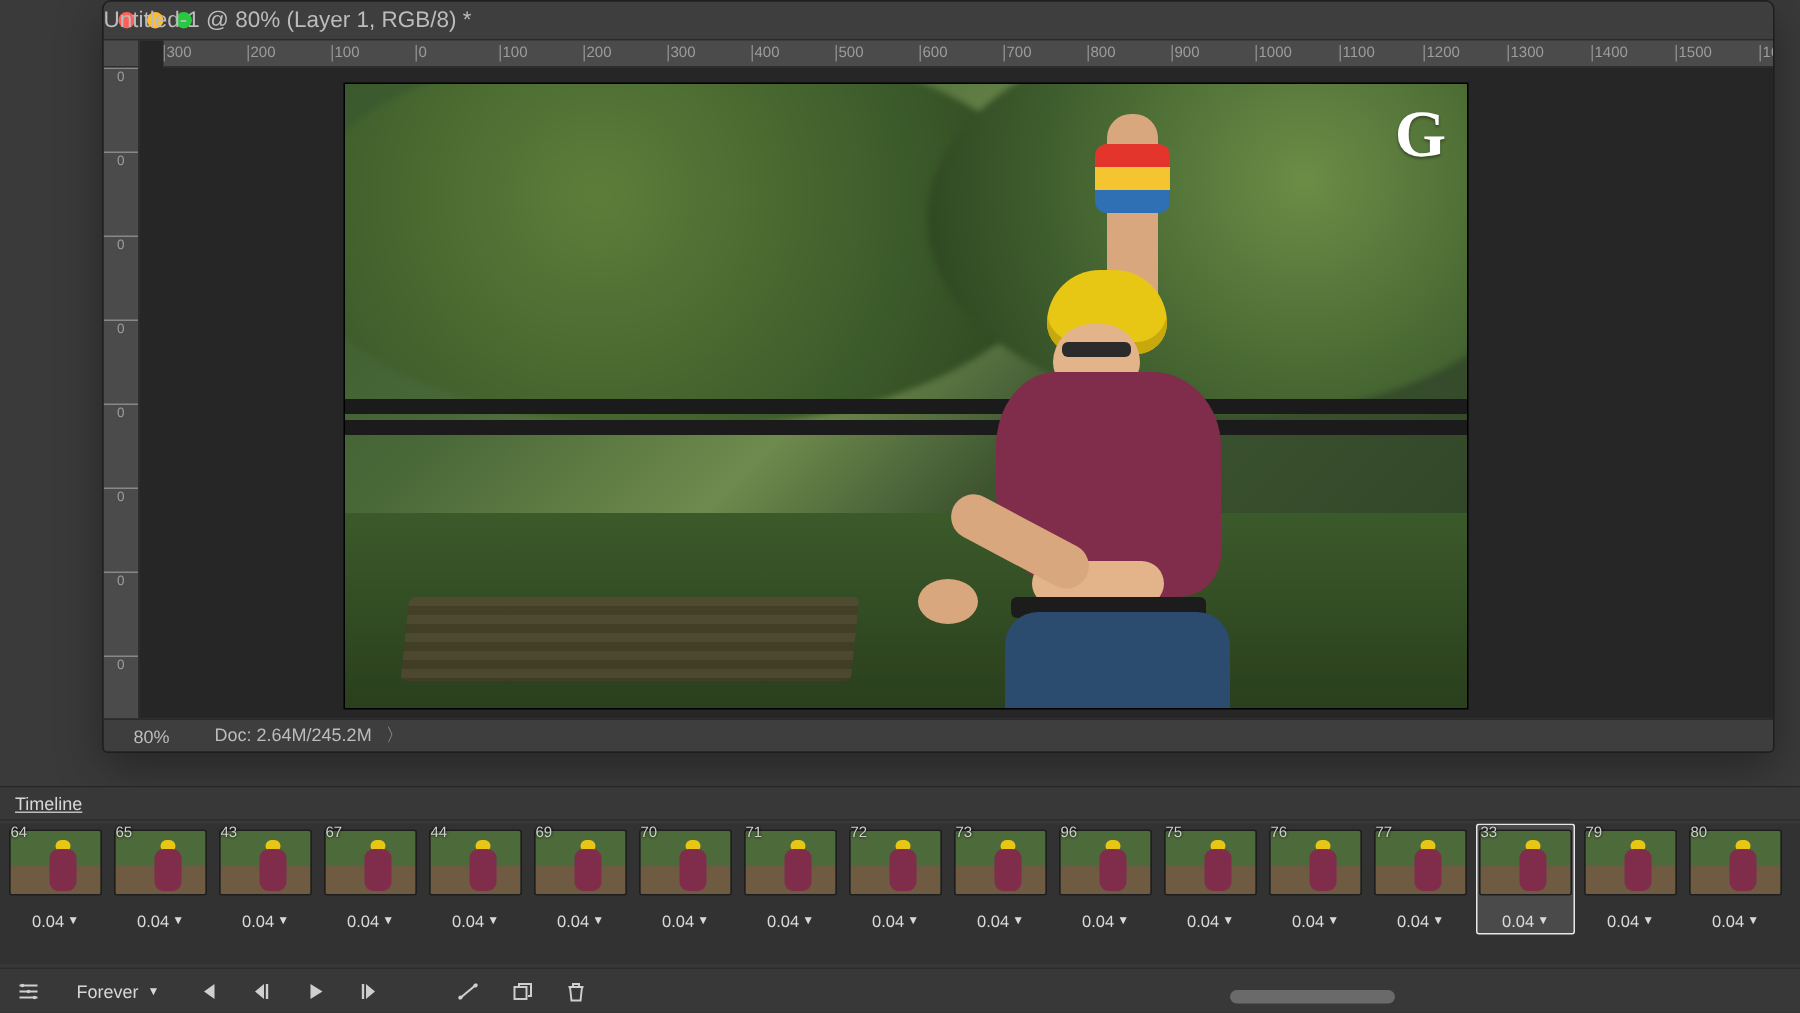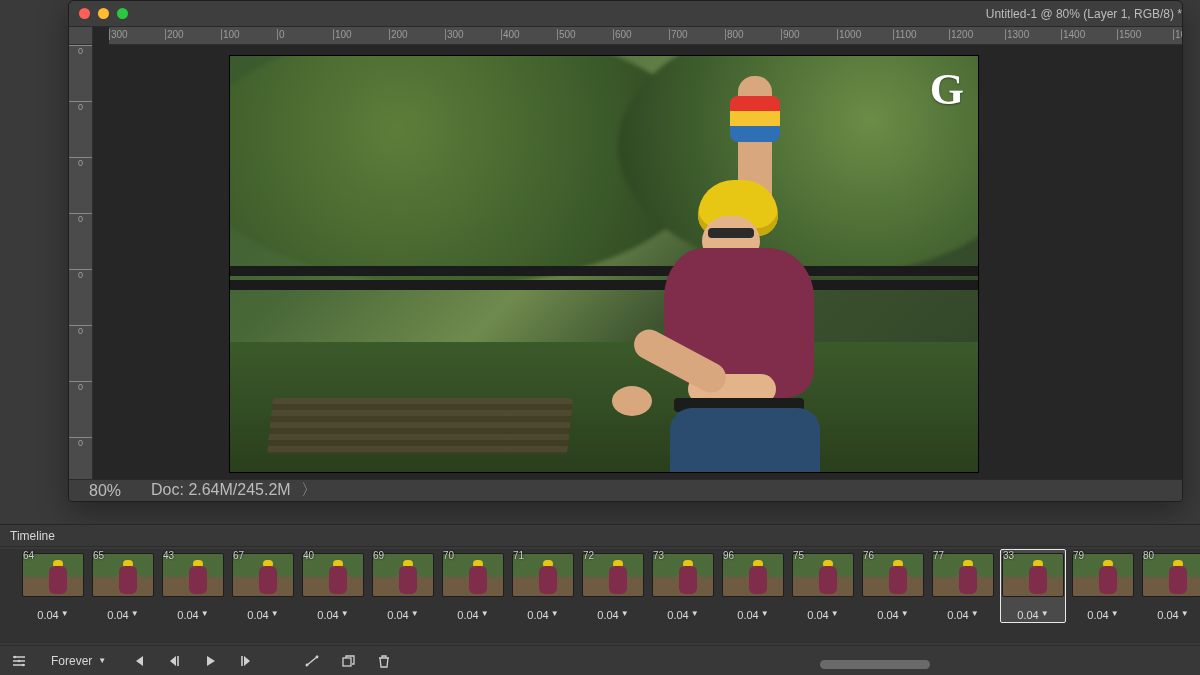--- a/index.html
+++ b/index.html
@@ -18,21 +18,21 @@
   }
   .titlebar {
     height:26px; display:flex; align-items:center; position:relative;
     background:#3e3e3e; border-bottom:1px solid #2a2a2a;
   }
   .traffic { display:flex; gap:8px; margin-left:10px; }
   .traffic span { width:11px; height:11px; border-radius:50%; display:block; }
   .t-close   { background:#ff5f57; }
   .t-min     { background:#febc2e; }
   .t-zoom    { background:#28c840; }
-  .titlebar .title { position:absolute; left:0; right:0; text-align:right; font-size:12px; color:#bcbcbc; pointer-events:none; }
+  .titlebar .title { position:absolute; left:0; right:16px; text-align:left; font-size:15px; color:#bcbcbc; pointer-events:none; }
 
   
   .ruler-corner { position:absolute; left:0; top:26px; width:24px; height:18px; background:#4b4b4b; border-right:1px solid #2e2e2e; border-bottom:1px solid #2e2e2e; }
   .ruler-h {
     position:absolute; left:24px; right:0; top:26px; height:18px;
     background:#4b4b4b; border-bottom:1px solid #2e2e2e;
     overflow:hidden; white-space:nowrap;margin-left:16px;
   }
   .ruler-h .tick { display:inline-block; width:56px; text-align:left; font-size:10px; color:#9d9d9d; position:relative; padding-left:2px; }
   .ruler-h .tick::before { content:""; position:absolute; left:0; top:0; bottom:0; width:1px; background:#888; }
@@ -72,32 +72,32 @@
   .torso  { position:absolute; left:74px; top:132px; width:150px; height:150px; background:#7f2d4a; border-radius:40px 46px 28px 60px / 50px 50px 28px 70px; }
   .belly  { position:absolute; left:98px; top:258px; width:88px; height:30px; background:#e3b48a; border-radius:20px; }
   .belt   { position:absolute; left:84px; top:282px; width:130px; height:14px; background:#1c1c1c; border-radius:4px; }
   .jeans  { position:absolute; left:80px; top:292px; width:150px; height:80px; background:#2c4c6f; border-radius:22px 22px 14px 14px; }
   .arm-low{ position:absolute; left:40px; top:230px; width:100px; height:30px; background:#d9a77e; border-radius:16px; transform:rotate(28deg); }
   .hand   { position:absolute; left:22px; top:270px; width:40px; height:30px; background:#d9a77e; border-radius:50%; }
 
   .watermark { position:absolute; right:14px; top:8px; font-size:44px; font-weight:800; color:#fff; font-family:Georgia, serif; text-shadow:0 1px 2px rgba(0,0,0,0.4); }
 
   
-  .doc-status { position:absolute; left:0; right:0; bottom:0; height:22px; background:#3e3e3e; border-top:1px solid #2a2a2a; display:flex; align-items:center; gap:30px; padding-left:20px; font-size:16px; color:#bcbcbc; }
+  .doc-status { position:absolute; left:0; right:0; bottom:0; height:22px; background:#3e3e3e; border-top:1px solid #2a2a2a; display:flex; align-items:center; gap:30px; padding-left:20px; font-size:12px; color:#bcbcbc; }
   .doc-status .chevr { color:#9a9a9a; margin-left:6px; }
 
   
   .timeline-panel {
     position:absolute; left:0; right:0; top:524px; bottom:0;
-    background:#383838; border-top:1px solid #262626;
+    background:#383838; border-top:1px solid #262626;text-decoration:underline;
   }
   .tl-header { height:22px; display:flex; align-items:center; padding-left:10px; font-size:12px; color:#d7d7d7; background:#383838; border-bottom:1px solid #2c2c2c; }
   .frame-strip {
     position:absolute; left:0; right:0; top:24px; height:94px;
-    display:flex; gap:4px; padding:0 20px; overflow:hidden; align-items:flex-start;
+    display:flex; gap:4px; padding:0 4px; overflow:hidden; align-items:flex-start;
     background:#323232;
   }
   .frame {
     width:66px; flex:0 0 66px; display:flex; flex-direction:column; align-items:center;
     padding:1px; border:1px solid transparent; border-radius:2px; position:relative;
   }
   .frame.selected { border-color:#e8e8e8; background:#4a4a4a; }
   .frame .num { position:absolute; left:2px; top:0; font-size:10px; color:#cfcfcf; z-index:2; text-shadow:0 0 2px #000; }
   .frame .thumb {
     width:62px; height:44px; margin-top:2px; border:1px solid #1e1e1e; border-radius:2px;
@@ -239,21 +239,21 @@
         </div>
         <div class="frame">
           <span class="num">67</span>
           <div class="thumb"></div>
           <div class="delay">
             <span>0.04</span>
             <span class="dd">▼</span>
           </div>
         </div>
         <div class="frame">
-          <span class="num">40</span>
+          <span class="num">44</span>
           <div class="thumb"></div>
           <div class="delay">
             <span>0.04</span>
             <span class="dd">▼</span>
           </div>
         </div>
         <div class="frame">
           <span class="num">69</span>
           <div class="thumb"></div>
           <div class="delay">

